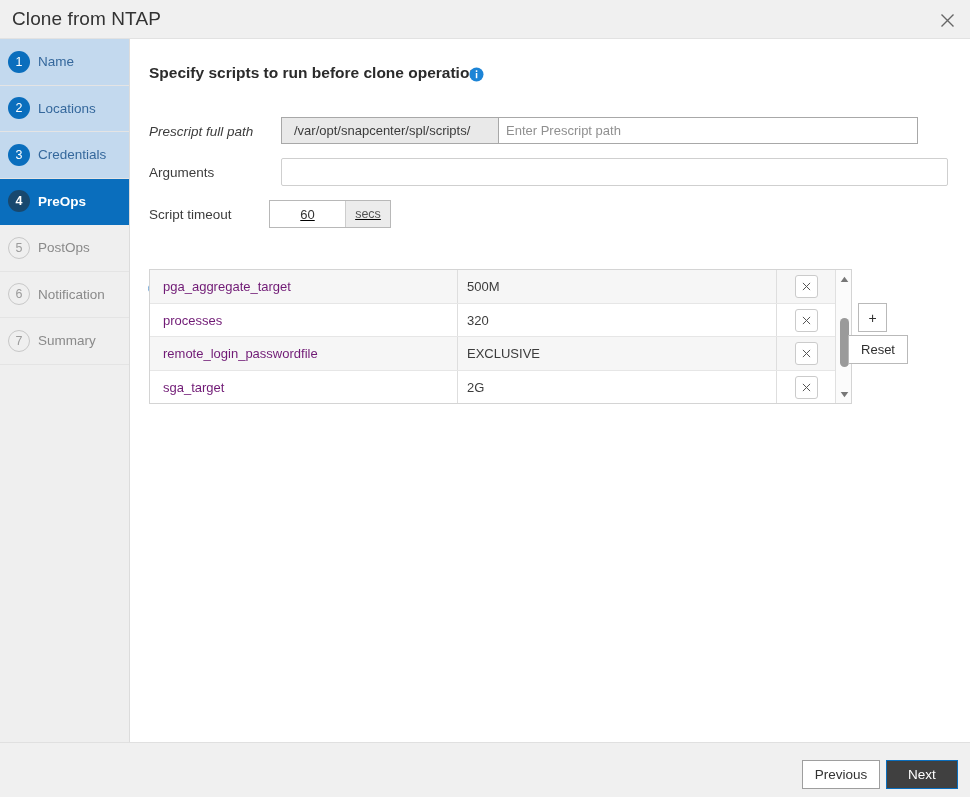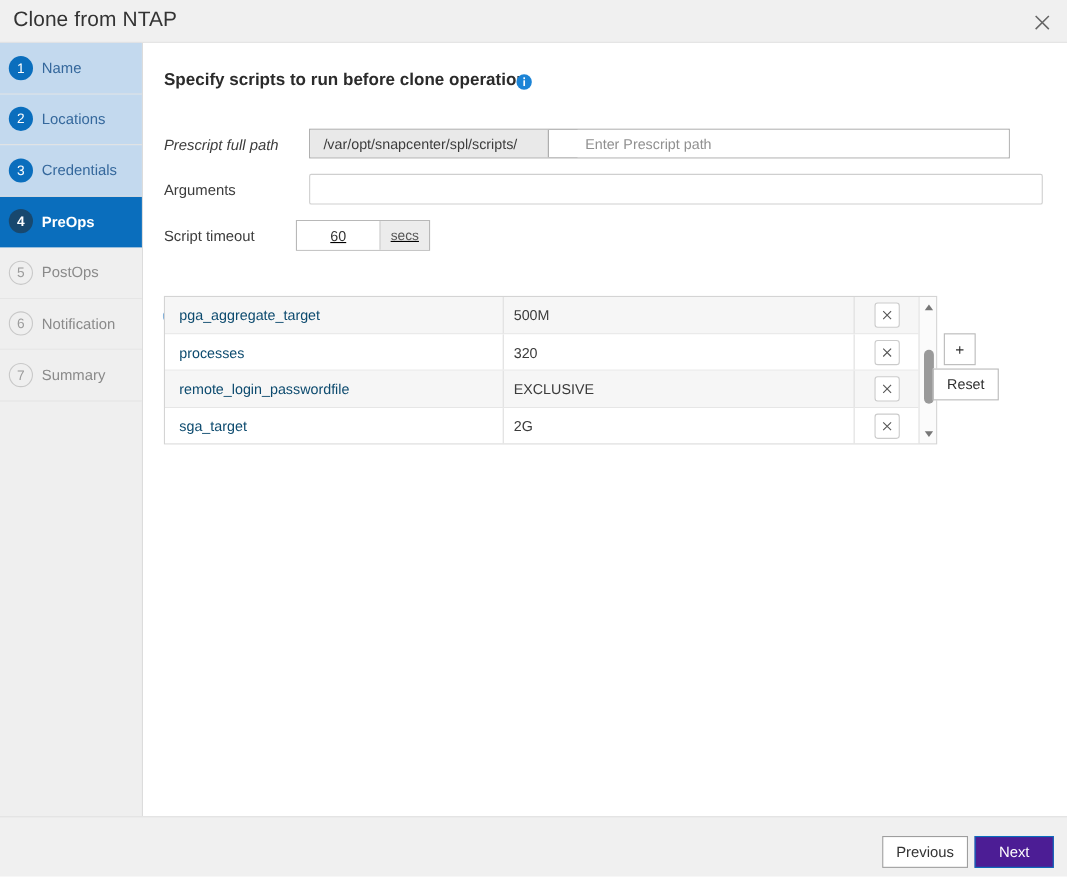--- a/index.html
+++ b/index.html
@@ -110,21 +110,21 @@
     padding-left: 12px;
     font-size: 13px; color: #3c3c3c;
     white-space: nowrap;
   }
   .prescript-input {
     flex: 1 1 auto;
     border: none; outline: none;
     background: #ffffff;
     padding-left: 7px;
     font-family: "Liberation Sans", sans-serif;
-    font-size: 13px; color: #333333; margin-left: 26px;
+    font-size: 13px; color: #333333;
   }
   .prescript-input::placeholder { color: #909090; }
 
   .arguments-input {
     position: absolute; left: 150px; top: 119px;
     width: 667px; height: 28px;
     border: 1px solid #cfcfcf;
     border-radius: 2px;
     background: #ffffff;
     padding-left: 8px;
@@ -187,21 +187,21 @@
     display: flex;
     height: 33.7px;
     border-bottom: 1px solid #e6e6e6;
   }
   .trow.odd { background: #f6f6f6; }
   .trow.even { background: #ffffff; }
   .tcell-name {
     width: 308px;
     display: flex; align-items: center;
     padding-left: 13px;
-    font-size: 13px; color: #0c4a6e;
+    font-size: 13px; color: #701a75;
     border-right: 1px solid #dedede;
     white-space: nowrap; overflow: hidden;
   }
   .tcell-value {
     flex: 1 1 auto;
     display: flex; align-items: center;
     padding-left: 9px;
     font-size: 13px; color: #3c3c3c;
     border-right: 1px solid #dedede;
     white-space: nowrap; overflow: hidden;
@@ -279,21 +279,21 @@
     background: #ffffff;
     border: 1px solid #9e9e9e;
     font-size: 13.5px; color: #333333;
     cursor: pointer;
     font-family: "Liberation Sans", sans-serif;
     padding: 0;
   }
   .btn-next {
     position: absolute; left: 886px; top: 17px;
     width: 72px; height: 29px;
-    background: #4c1d95;
+    background: #404040;
     border: 1px solid #0a6ebd;
     color: #ffffff;
     font-size: 13.5px;
     cursor: pointer;
     font-family: "Liberation Sans", sans-serif;
     padding: 0;
   }
 </style>
 </head>
 <body>

